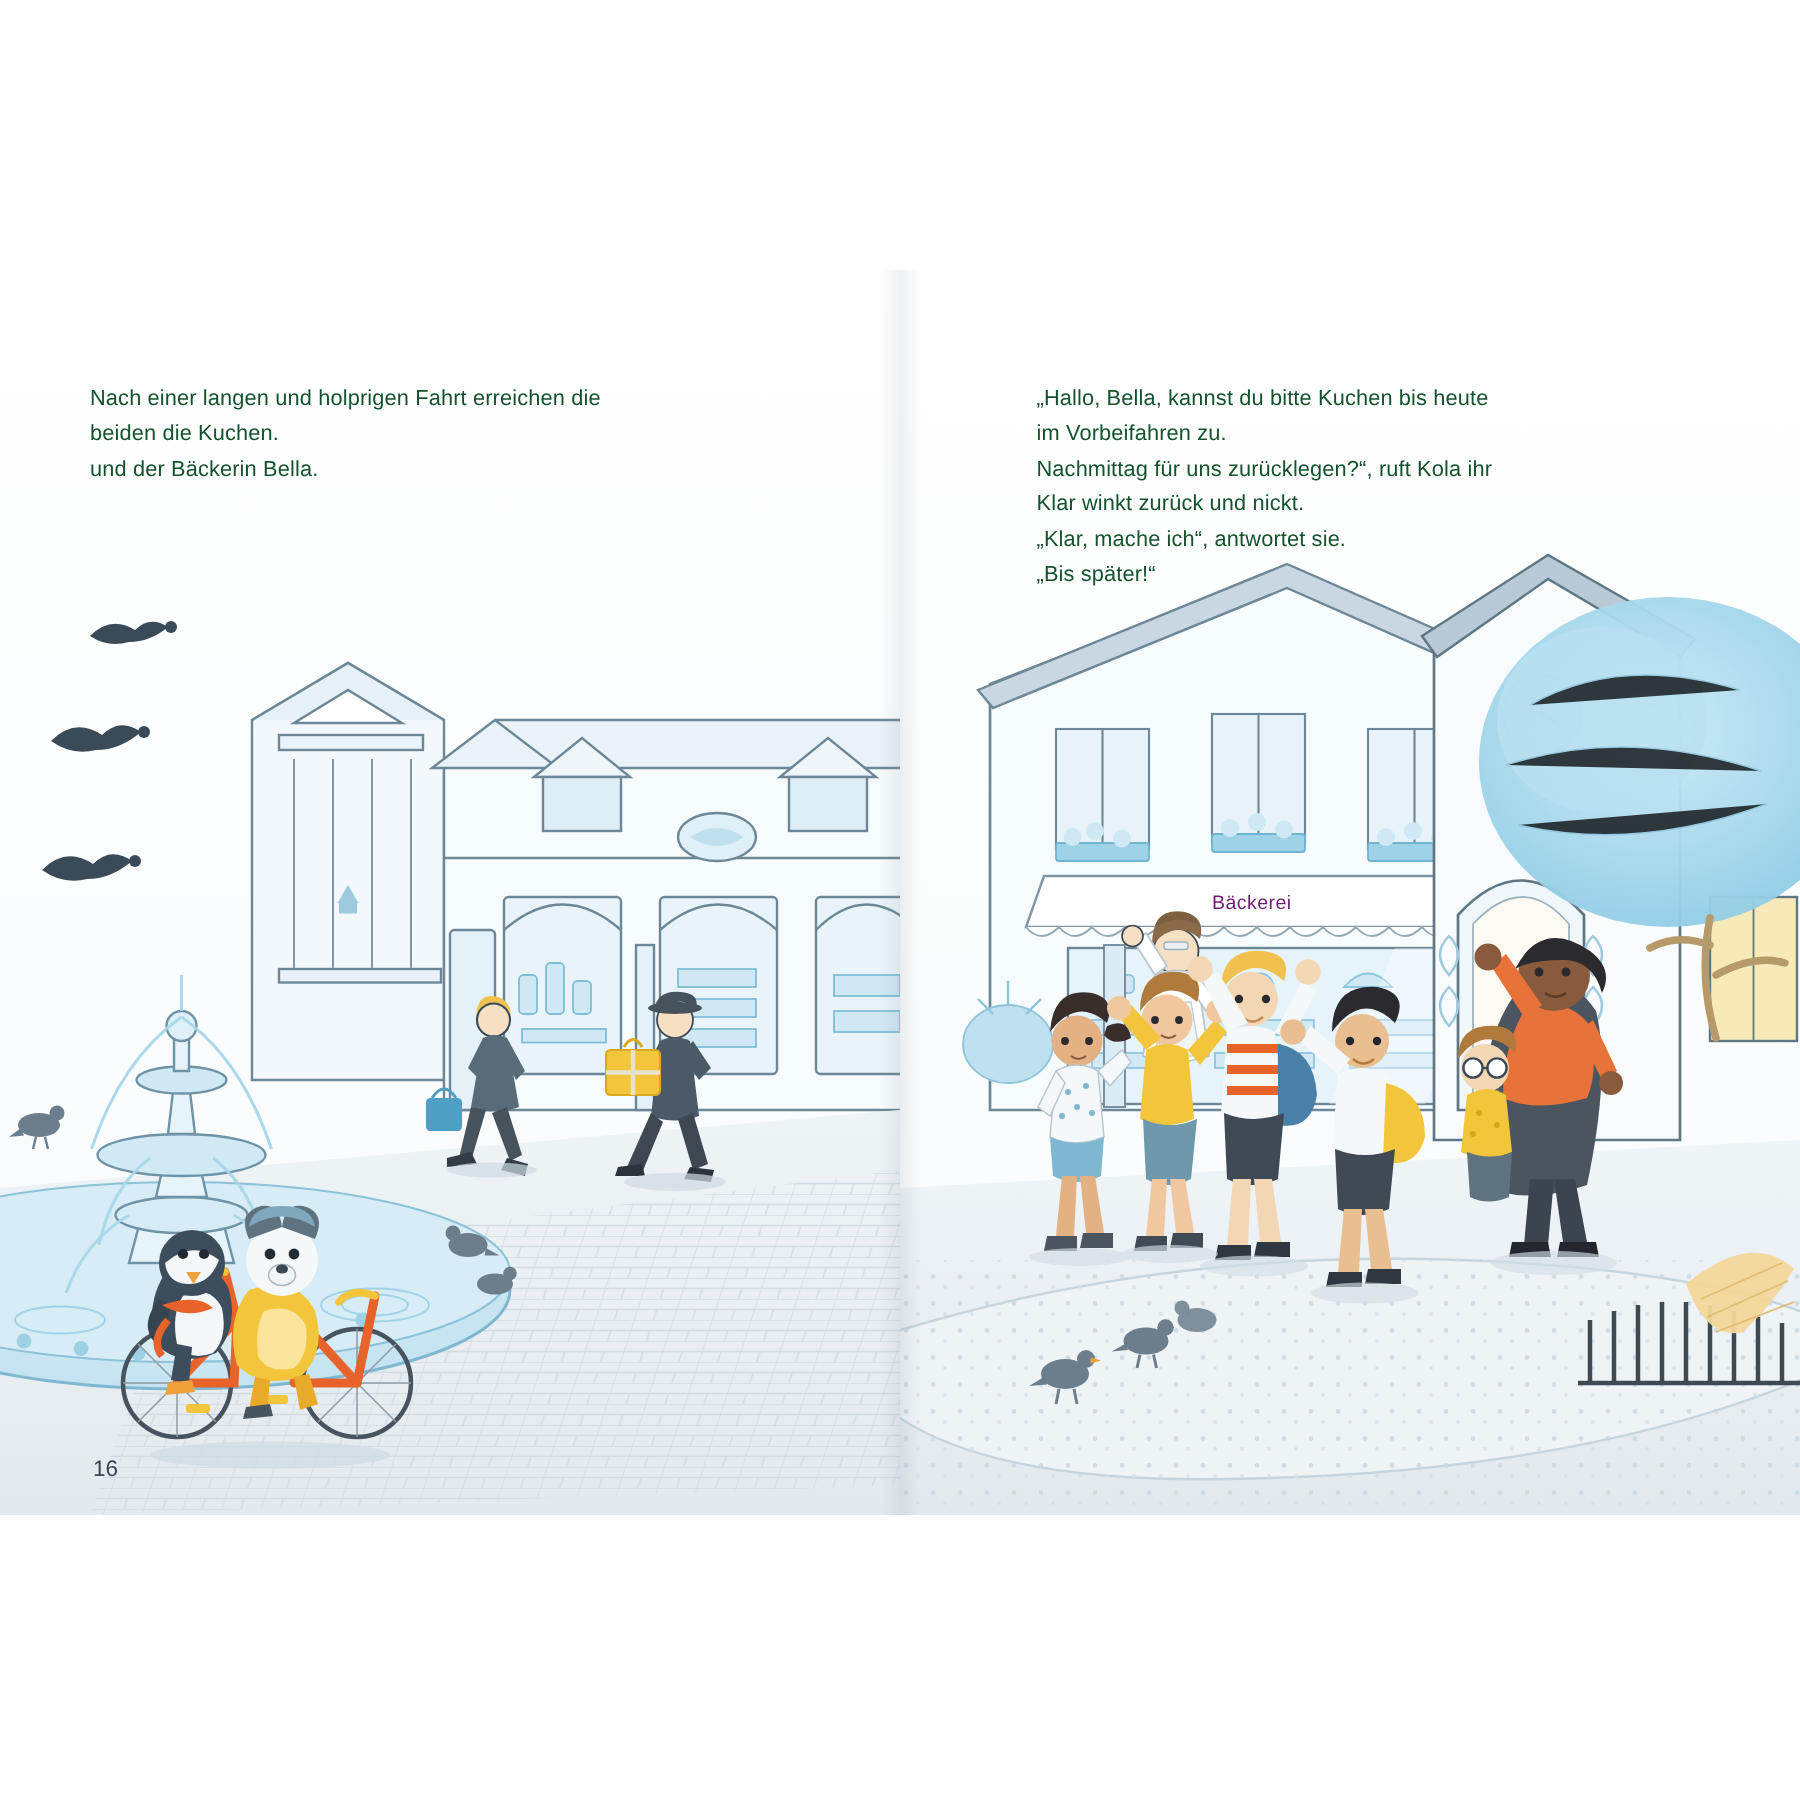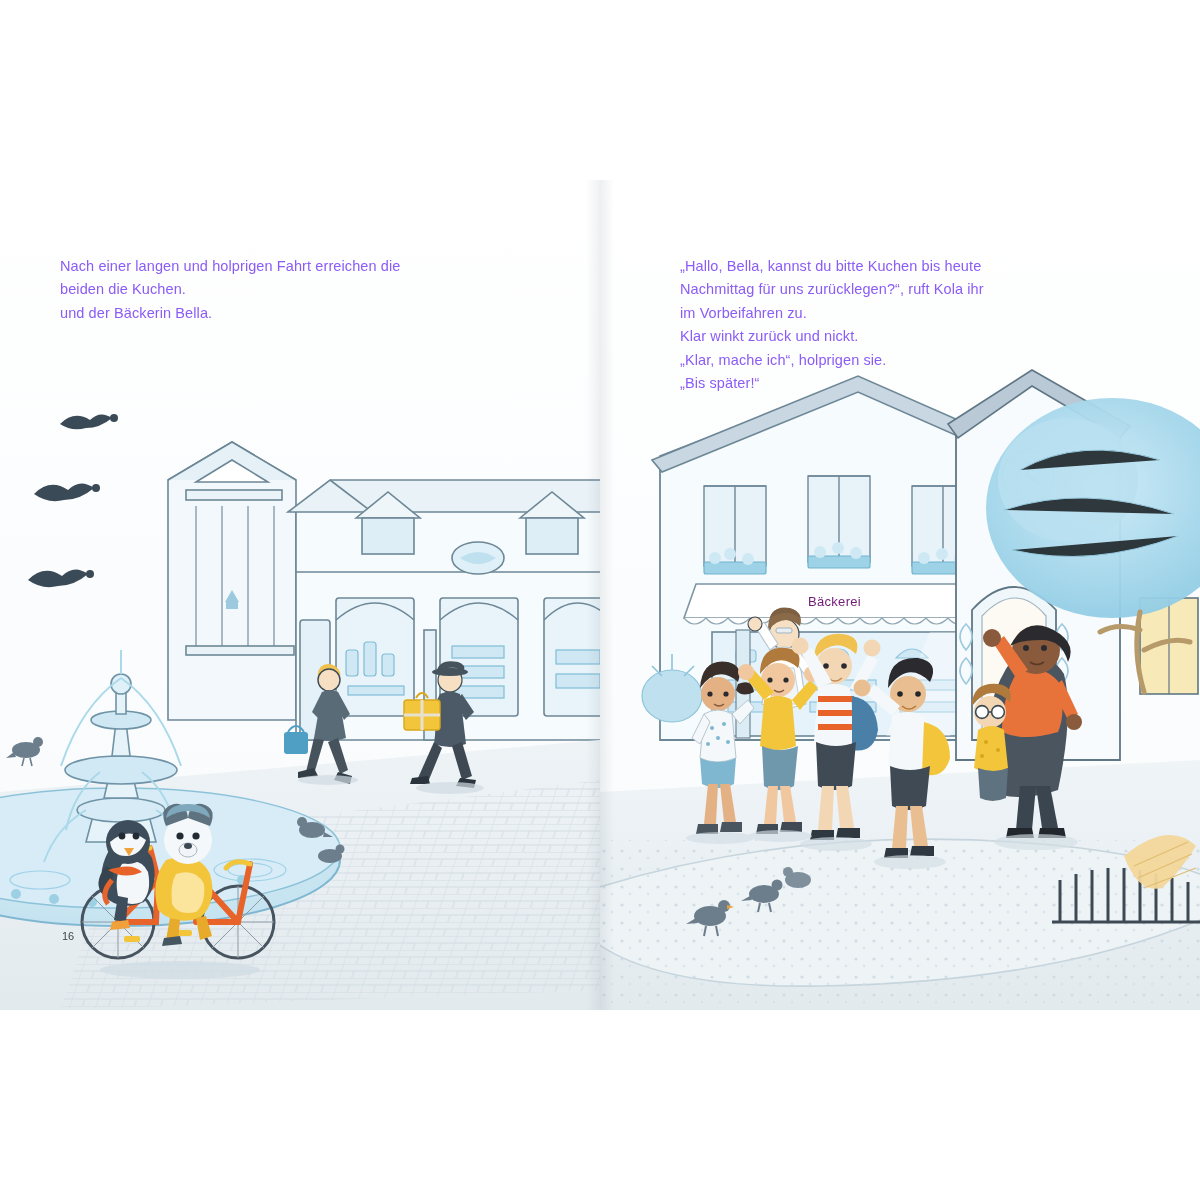--- a/index.html
+++ b/index.html
@@ -37,32 +37,32 @@
     width: 28px; height: 830px;
     background: linear-gradient(to right, rgba(0,0,0,0.0) 0%, rgba(120,130,140,0.10) 45%, rgba(120,130,140,0.13) 50%, rgba(0,0,0,0.0) 100%);
     z-index: 40;
     pointer-events: none;
   }
   
   .text-block {
     position: absolute;
     font-size: 14.5px;
     line-height: 1.62;
-    color: #8b5cf6;
+    color: #14532d;
     letter-spacing: 0.1px;
     z-index: 30;
   }
   .text-block p { margin: 0; }
   #left-text  { left: 60px;  top: 75px;  width: 470px; }
-  #right-text { left: 80px;  top: 75px;  width: 420px; }
+  #right-text { left: 91px;  top: 75px;  width: 420px; }
   .page-number {
     position: absolute;
     left: 62px;
-    top: 750px;
-    font-size: 11px;
+    top: 791px;
+    font-size: 15px;
     color: #3a4650;
     z-index: 30;
   }
   
   .illus { position: absolute; inset: 0; }
   svg.scene { position: absolute; left: 0; top: 0; }
   .shoplabel {
     position: absolute;
     font-size: 13px;
     color: #701a75;
@@ -678,22 +678,22 @@
           <ellipse cx="310" cy="682" rx="36" ry="7"></ellipse>
           <ellipse cx="436" cy="662" rx="42" ry="8"></ellipse>
         </g>
       </svg>
 
       <div class="shoplabel" id="baeckerei-label">Bäckerei</div>
     </div>
 
     <div class="text-block" id="right-text">
       <p>„Hallo, Bella, kannst du bitte Kuchen bis heute</p>
+      <p>im Vorbeifahren zu.</p>
       <p>Nachmittag für uns zurücklegen?“, ruft Kola ihr</p>
-      <p>im Vorbeifahren zu.</p>
       <p>Klar winkt zurück und nickt.</p>
-      <p>„Klar, mache ich“, holprigen sie.</p>
+      <p>„Klar, mache ich“, antwortet sie.</p>
       <p>„Bis später!“</p>
     </div>
   </div>
 
   <div class="gutter-shadow"></div>
 </div>
 
 </body></html>

